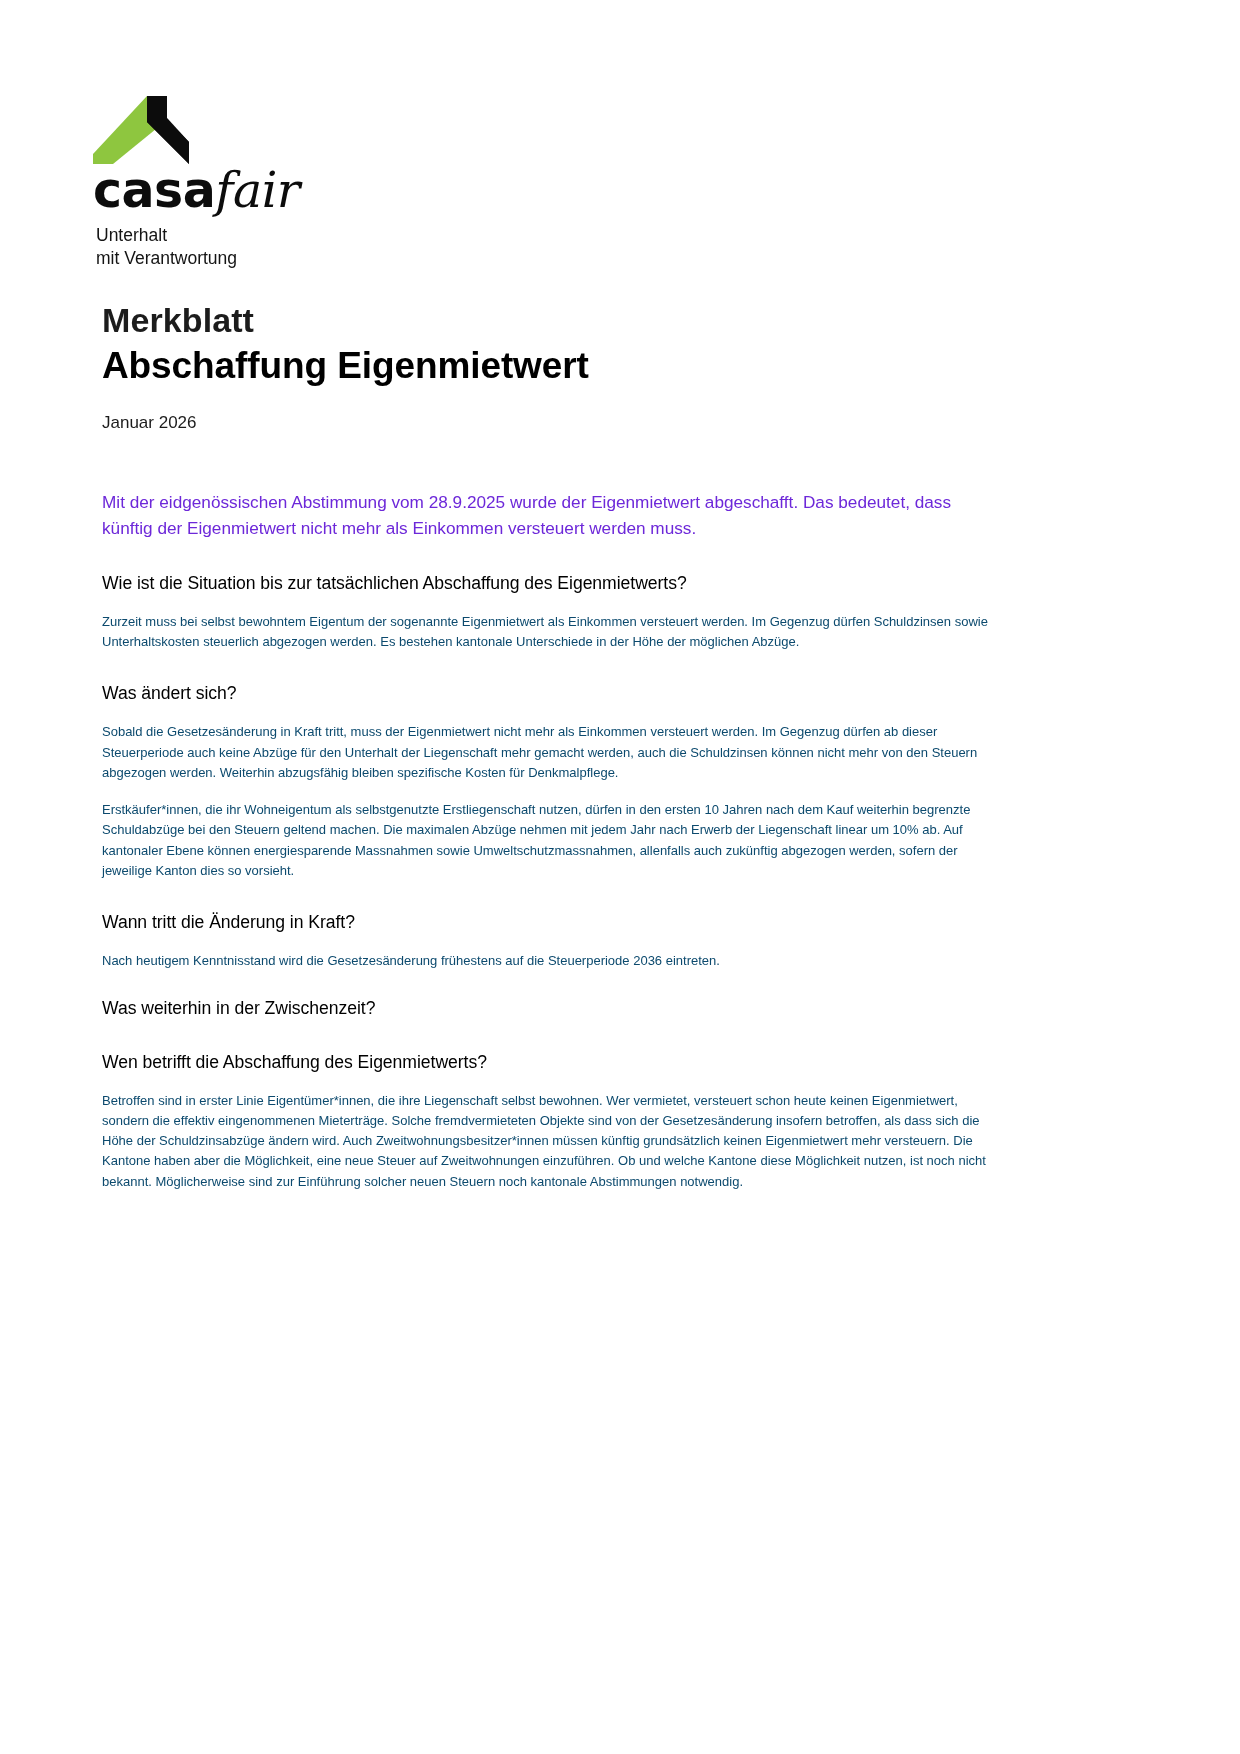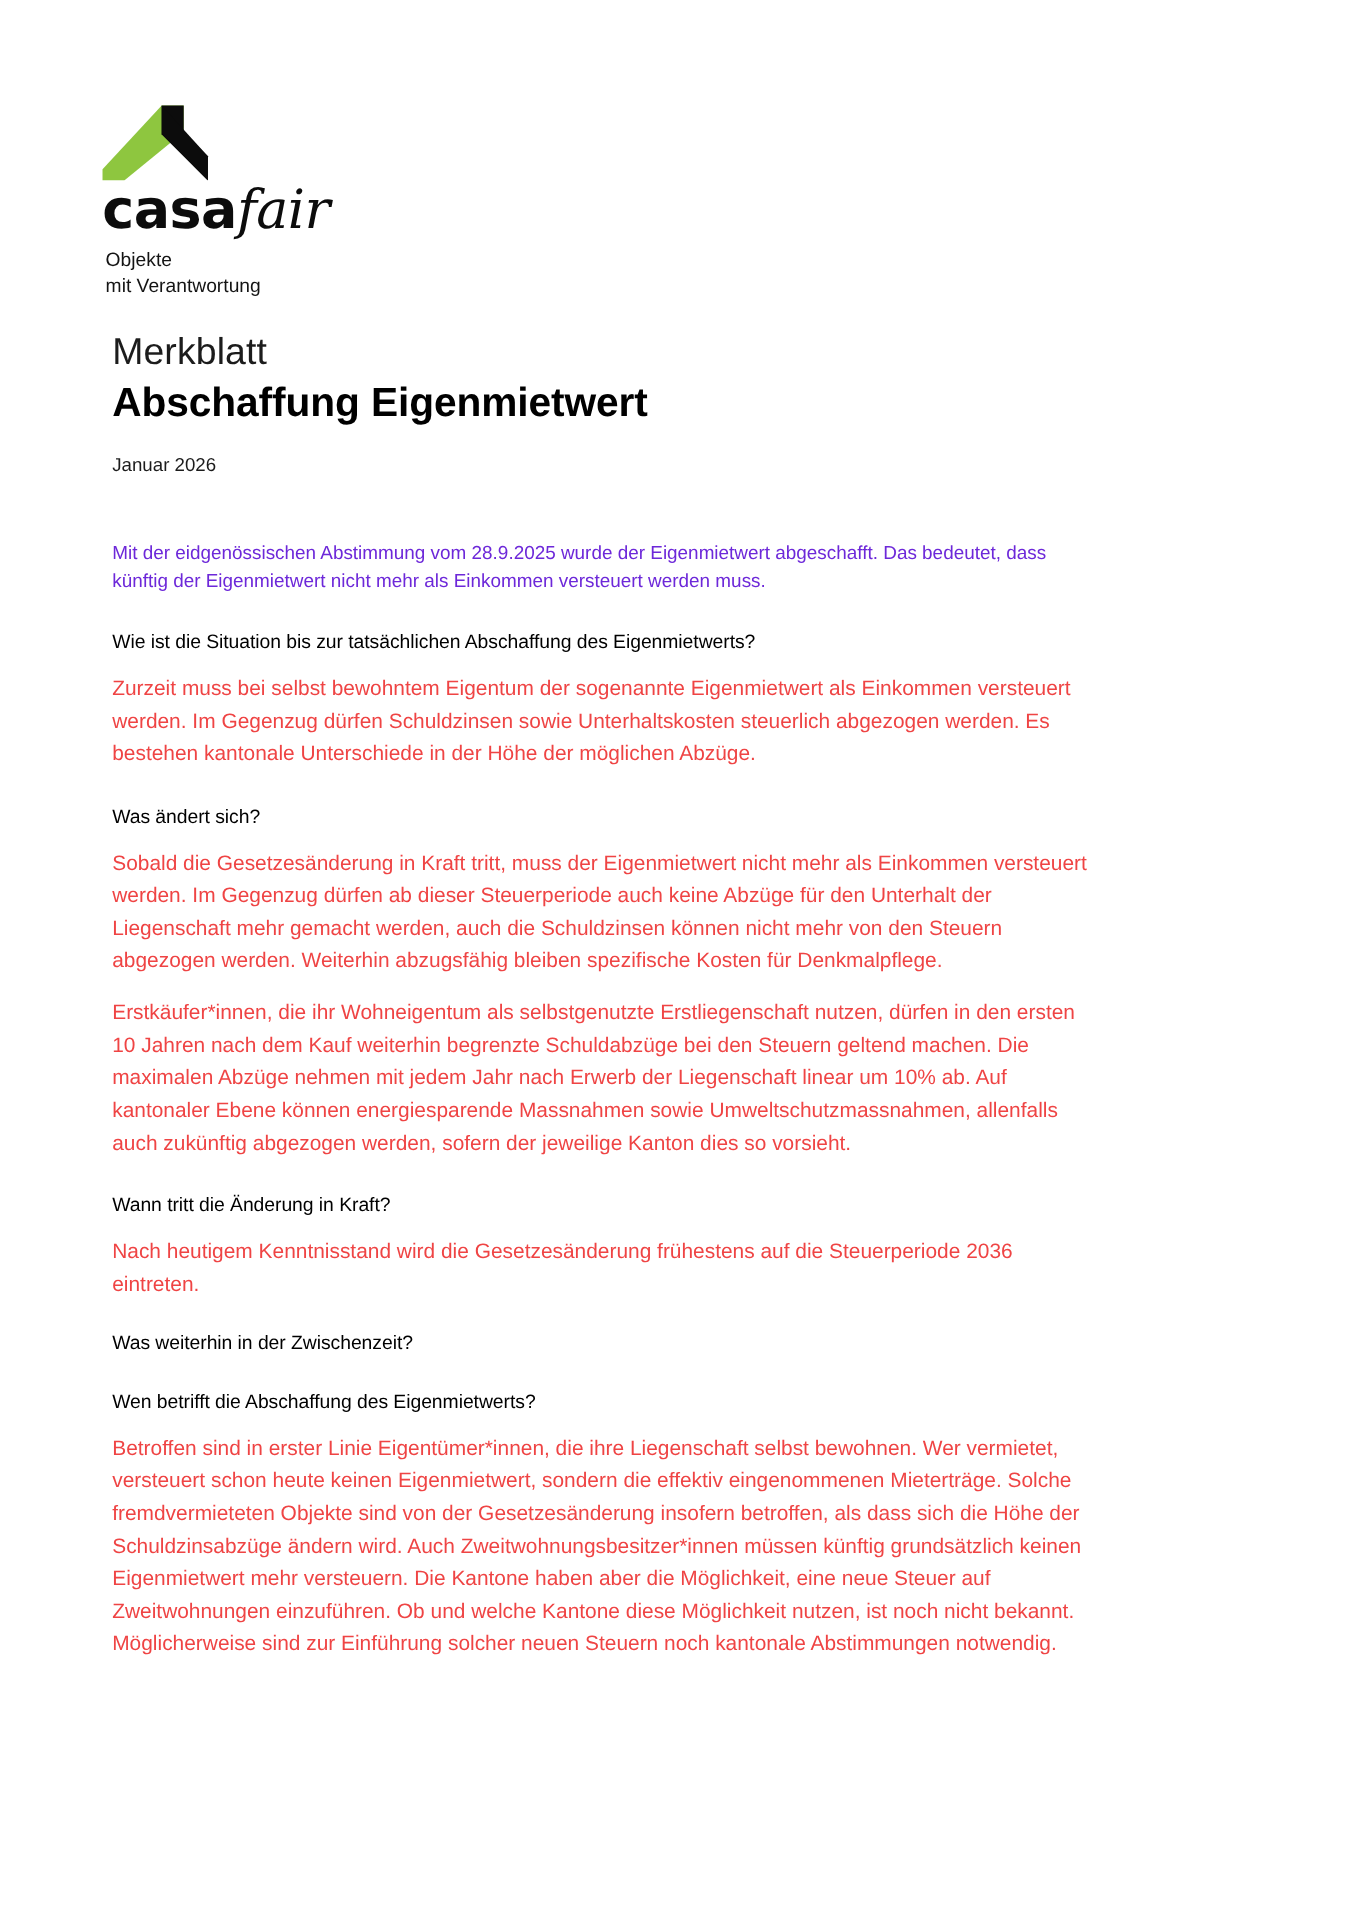--- a/index.html
+++ b/index.html
@@ -63,21 +63,21 @@
   
   .doc {
     position: absolute;
     left: 102px;
     top: 300px;
     width: 896px;
   }
 
   .kicker {
     font-size: 34px;
-    font-weight: 400;
+    font-weight: 700;
     line-height: 1.18;
     color: #1c1c1c;
     letter-spacing: 0.1px;
   }
   .doc-title {
     font-size: 37px;
     font-weight: 700;
     line-height: 1.18;
     margin-top: 4px;
     color: #000000;
@@ -103,23 +103,23 @@
   h2.section-title {
     font-size: 17.6px;
     font-weight: 400;
     margin: 0 0 14px 0;
     line-height: 1.35;
     color: #000000;
     letter-spacing: -0.05px;
   }
   .section p {
     margin: 16px 0 17px 0;
-    font-size: 19px;
+    font-size: 13px;
     line-height: 1.56;
-    color: #ef4444;
+    color: #0c4a6e;
   }
   .section p:last-child { margin-bottom: 0; }
 </style>
 </head>
 <body>
 
 <div class="page">
 
   <div class="logo-block">
 
@@ -131,21 +131,21 @@
         <polygon points="54,12 74,12 74,36 96,58 96,80 74,58 54,38" fill="#0c0c0c"></polygon>
         <polygon points="54,12 96,58 96,80 54,38" fill="#0c0c0c"></polygon>
       </svg>
     </div>
 
     <div class="logo-word">
       <span class="casa">casa</span><span class="fair">fair</span>
     </div>
 
     <div class="logo-tagline">
-      <div>Objekte</div>
+      <div>Unterhalt</div>
       <div>mit Verantwortung</div>
     </div>
   </div>
 
   <div class="doc">
 
     <div class="kicker">Merkblatt</div>
     <h1 class="doc-title">Abschaffung Eigenmietwert</h1>
     <div class="doc-date">Januar 2026</div>
 

